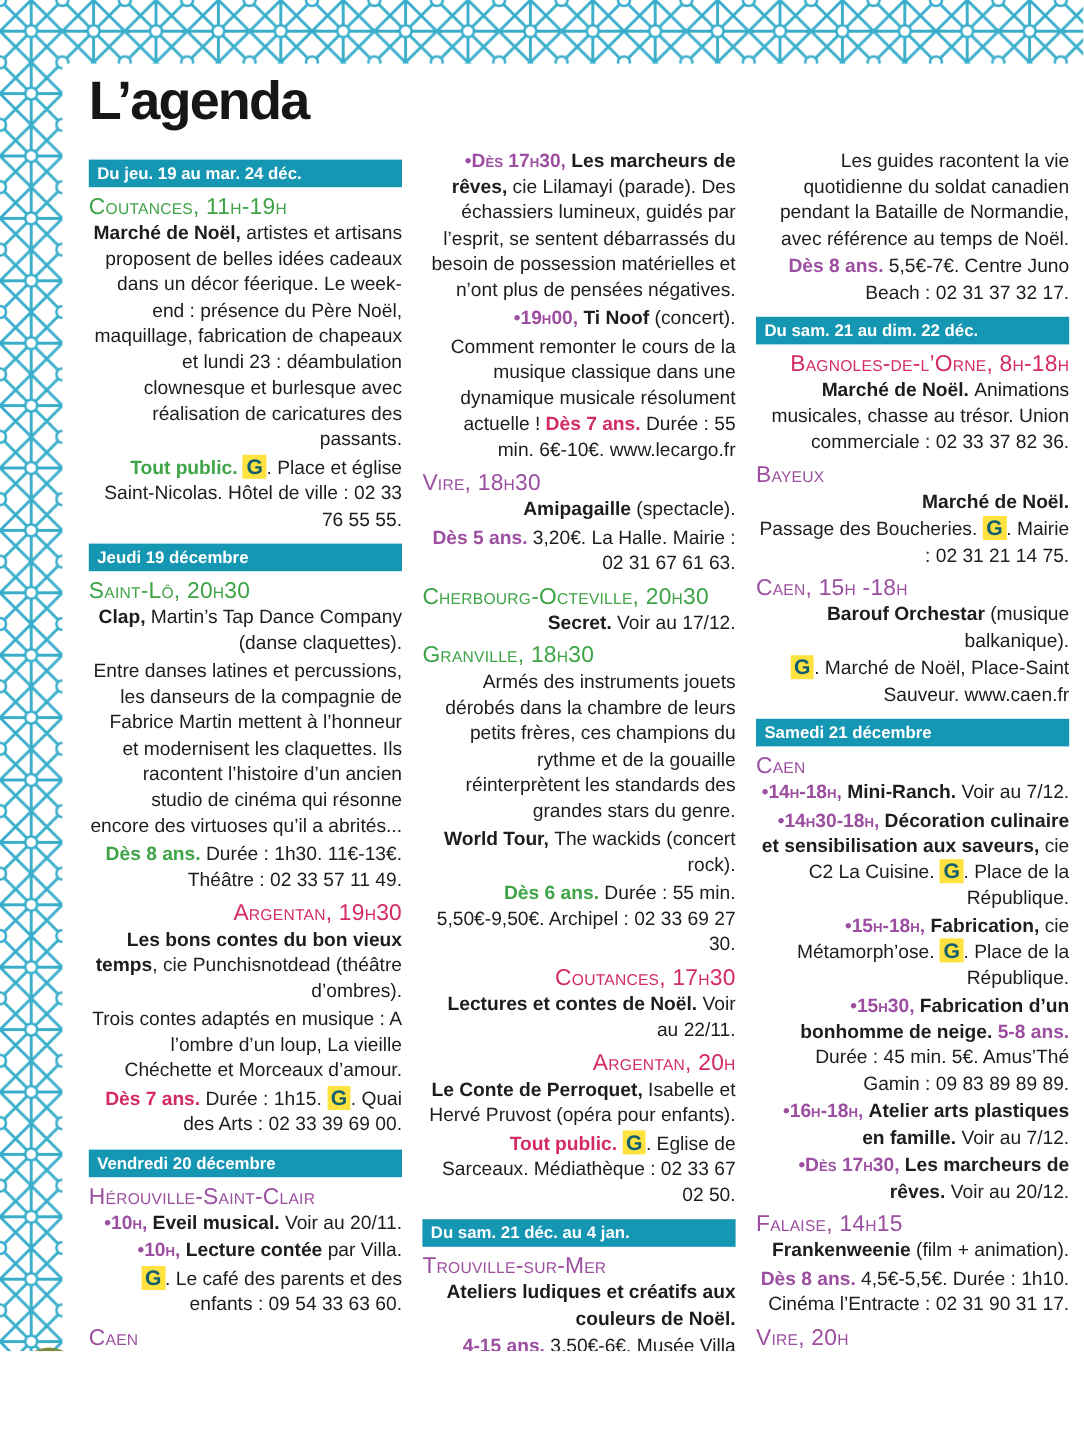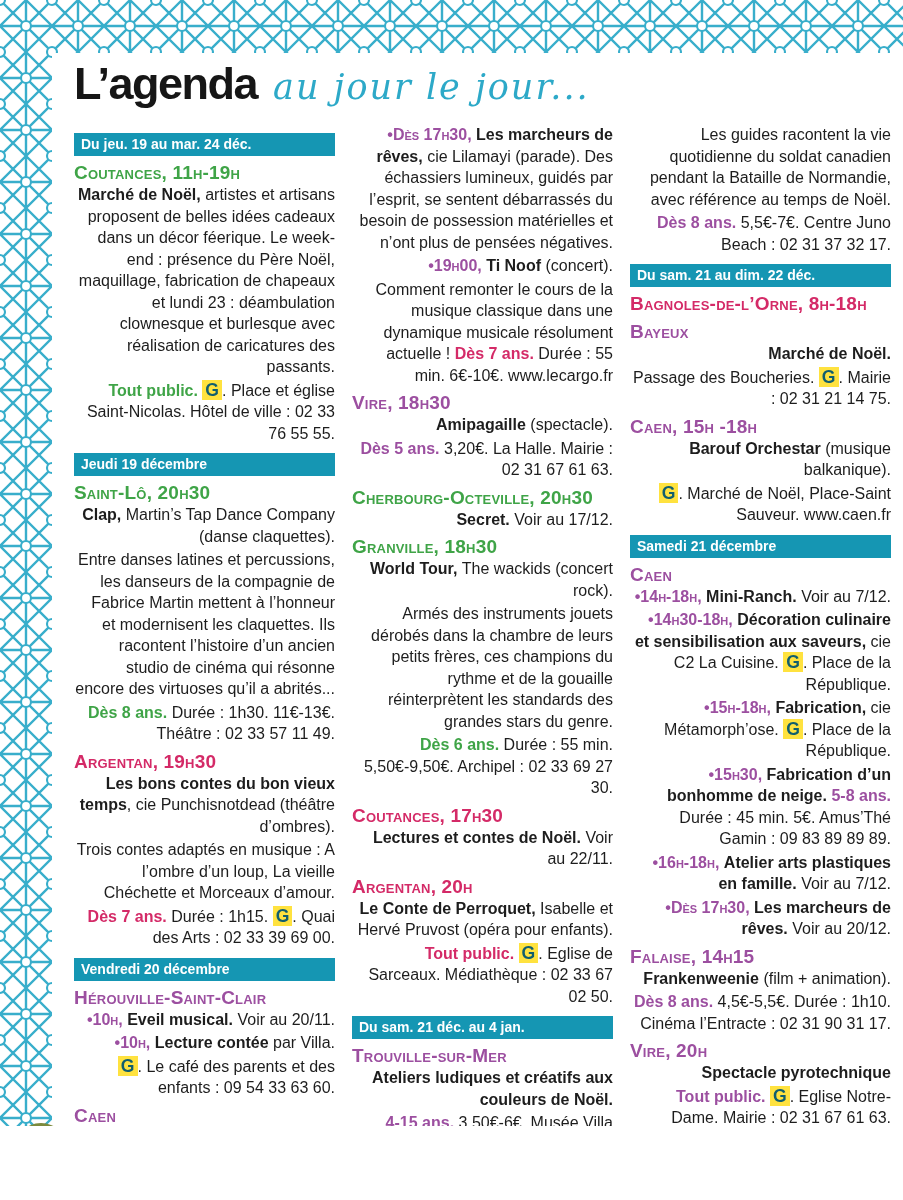--- a/index.html
+++ b/index.html
@@ -10,22 +10,22 @@
   .pat circle{fill:#fff;stroke:var(--pattern);stroke-width:2.1;}
   .content{position:absolute;left:74px;top:58px;width:818px;z-index:2;}
   .titlebar{display:flex;align-items:baseline;height:56px;}
   .title{font-size:45px;font-weight:bold;color:#161616;letter-spacing:-1.5px;}
   .script{font-family:"DejaVu Serif",serif;font-style:italic;color:#2DA9C8;
           font-size:35px;margin-left:16px;letter-spacing:2px;}
   .cols{display:flex;gap:17px;margin-top:10px;}
   .col{width:261px;}
   .band{background:var(--band);color:#fff;font-weight:bold;font-size:14px;
         padding:3px 7px 4px;margin:9px 0 5px;white-space:nowrap;}
-  .venue{font-weight:bold;font-variant:small-caps;font-size:19px;margin:6px 0 0;letter-spacing:.2px;}
-  .v-green{color:var(--green);} .v-pink{color:var(--pink);} .v-purple{color:var(--purple);}
+  .venue{font-weight:normal;font-variant:small-caps;font-size:19px;margin:6px 0 0;letter-spacing:.2px;}
+  .v-green{color:var(--green);} .v-pink{color:var(--pink);text-align:right;} .v-purple{color:var(--purple);}
   .col p{margin:0 0 2px;font-size:16px;line-height:21.5px;color:#1d1d1d;text-align:right;}
   .b{font-weight:bold;}
   .c-green{font-weight:bold;color:var(--green);}
   .c-pink{font-weight:bold;color:var(--pink);}
   .c-purple{font-weight:bold;color:var(--purple);}
   .c-time{font-weight:bold;color:var(--purple);font-variant:small-caps;}
   .g-badge{background:var(--hl);color:var(--gteal);font-weight:bold;
            padding:0 3px;font-size:1.1em;line-height:1;}
   .badge{position:absolute;left:13px;top:1123px;width:56px;height:56px;border-radius:50%;
          background:var(--badge);color:#fff;display:flex;align-items:center;justify-content:center;
@@ -51,21 +51,20 @@
       </pattern>
     </defs>
     <rect x="0" y="0" width="903" height="53" fill="url(#asanoha)"></rect>
     <rect x="0" y="0" width="52" height="1200" fill="url(#asanoha)"></rect>
     <rect x="0" y="1148" width="903" height="52" fill="url(#asanoha)"></rect>
   </svg>
 
   <div class="content">
     <div class="titlebar">
       <span class="title">L’agenda</span>
-      <span class="script">au jour le jour...</span>
     </div>
     <div class="cols">
       <div class="col">
           <div class="band">Du jeu. 19 au mar. 24 déc.</div>
           <div class="venue v-green">Coutances, 11h-19h</div>
           <p><span class="b">Marché de Noël, </span><span>artistes et artisans proposent de belles idées cadeaux dans un décor féerique. Le week-end : présence du Père Noël, maquillage, fabrication de chapeaux et lundi 23 : déambulation clownesque et burlesque avec réalisation de caricatures des passants.</span></p>
           <p><span class="c-green">Tout public. </span><span class="g-badge">G</span><span>. Place et église Saint-Nicolas. Hôtel de ville : 02 33 76 55 55.</span></p>
           <div class="band">Jeudi 19 décembre</div>
           <div class="venue v-green">Saint-Lô, 20h30</div>
           <p><span class="b">Clap, </span><span>Martin’s Tap Dance Company (danse claquettes).</span></p>
@@ -87,38 +86,39 @@
       <div class="col">
           <p><span class="c-time">•Dès 17h30, </span><span class="b">Les marcheurs de rêves, </span><span>cie Lilamayi (parade). Des échassiers lumineux, guidés par l’esprit, se sentent débarrassés du besoin de possession matérielles et n’ont plus de pensées négatives.</span></p>
           <p><span class="c-time">•19h00, </span><span class="b">Ti Noof </span><span>(concert).</span></p>
           <p><span>Comment remonter le cours de la musique classique dans une dynamique musicale résolument actuelle ! </span><span class="c-pink">Dès 7 ans. </span><span>Durée : 55 min. 6€-10€. www.lecargo.fr</span></p>
           <div class="venue v-purple">Vire, 18h30</div>
           <p><span class="b">Amipagaille </span><span>(spectacle).</span></p>
           <p><span class="c-purple">Dès 5 ans. </span><span>3,20€. La Halle. Mairie : 02 31 67 61 63.</span></p>
           <div class="venue v-green">Cherbourg-Octeville, 20h30</div>
           <p><span class="b">Secret. </span><span>Voir au 17/12.</span></p>
           <div class="venue v-green">Granville, 18h30</div>
+          <p><span>Armés des instruments jouets dérobés dans la chambre de leurs petits frères, ces champions du rythme et de la gouaille réinterprètent les standards des grandes stars du genre.</span></p>
           <p><span class="b">World Tour, </span><span>The wackids (concert rock).</span></p>
-          <p><span>Armés des instruments jouets dérobés dans la chambre de leurs petits frères, ces champions du rythme et de la gouaille réinterprètent les standards des grandes stars du genre.</span></p>
           <p><span class="c-green">Dès 6 ans. </span><span>Durée : 55 min. 5,50€-9,50€. Archipel : 02 33 69 27 30.</span></p>
           <div class="venue v-pink">Coutances, 17h30</div>
           <p><span class="b">Lectures et contes de Noël. </span><span>Voir au 22/11.</span></p>
           <div class="venue v-pink">Argentan, 20h</div>
           <p><span class="b">Le Conte de Perroquet, </span><span>Isabelle et Hervé Pruvost (opéra pour enfants).</span></p>
           <p><span class="c-pink">Tout public. </span><span class="g-badge">G</span><span>. Eglise de Sarceaux. Médiathèque : 02 33 67 02 50.</span></p>
           <div class="band">Du sam. 21 déc. au 4 jan.</div>
           <div class="venue v-purple">Trouville-sur-Mer</div>
           <p><span class="b">Ateliers ludiques et créatifs aux couleurs de Noël.</span></p>
           <p><span class="c-purple">4-15 ans. </span><span>3,50€-6€. Musée Villa Montebello : 02 31 88 16 22.</span></p>
         </div>
       <div class="col">
           <p><span>Les guides racontent la vie quotidienne du soldat canadien pendant la Bataille de Normandie, avec référence au temps de Noël.</span></p>
           <p><span class="c-purple">Dès 8 ans. </span><span>5,5€-7€. Centre Juno Beach : 02 31 37 32 17.</span></p>
           <div class="band">Du sam. 21 au dim. 22 déc.</div>
           <div class="venue v-pink">Bagnoles-de-l’Orne, 8h-18h</div>
+          <p><span class="b">Marché de Noël. </span><span>Animations musicales, chasse au trésor. Union commerciale : 02 33 37 82 36.</span></p>
           <div class="venue v-purple">Bayeux</div>
           <p><span class="b">Marché de Noël.</span></p>
           <p><span>Passage des Boucheries. </span><span class="g-badge">G</span><span>. Mairie : 02 31 21 14 75.</span></p>
           <div class="venue v-purple">Caen, 15h -18h</div>
           <p><span class="b">Barouf Orchestar </span><span>(musique balkanique).</span></p>
           <p><span class="g-badge">G</span><span>. Marché de Noël, Place-Saint Sauveur. www.caen.fr</span></p>
           <div class="band">Samedi 21 décembre</div>
           <div class="venue v-purple">Caen</div>
           <p><span class="c-time">•14h-18h, </span><span class="b">Mini-Ranch. </span><span>Voir au 7/12.</span></p>
           <p><span class="c-time">•14h30-18h, </span><span class="b">Décoration culinaire et sensibilisation aux saveurs, </span><span>cie C2 La Cuisine. </span><span class="g-badge">G</span><span>. Place de la République.</span></p>

